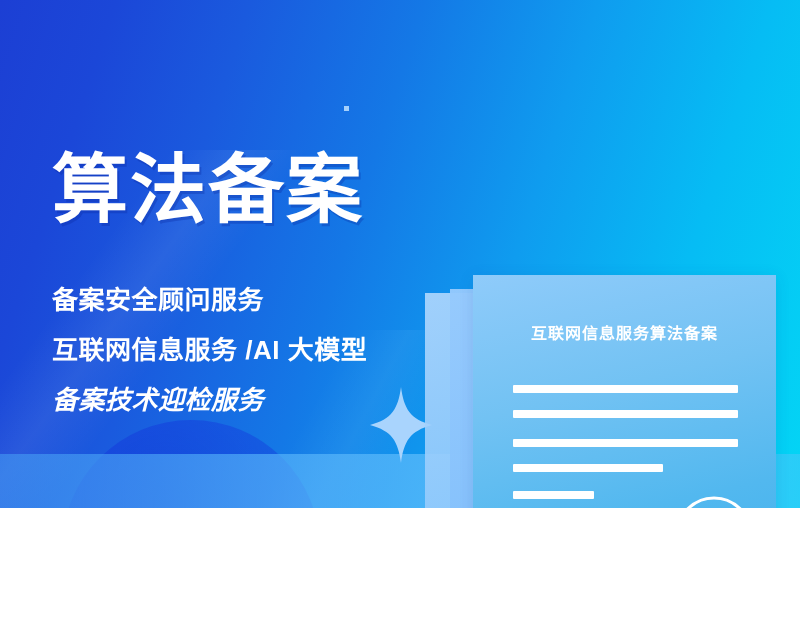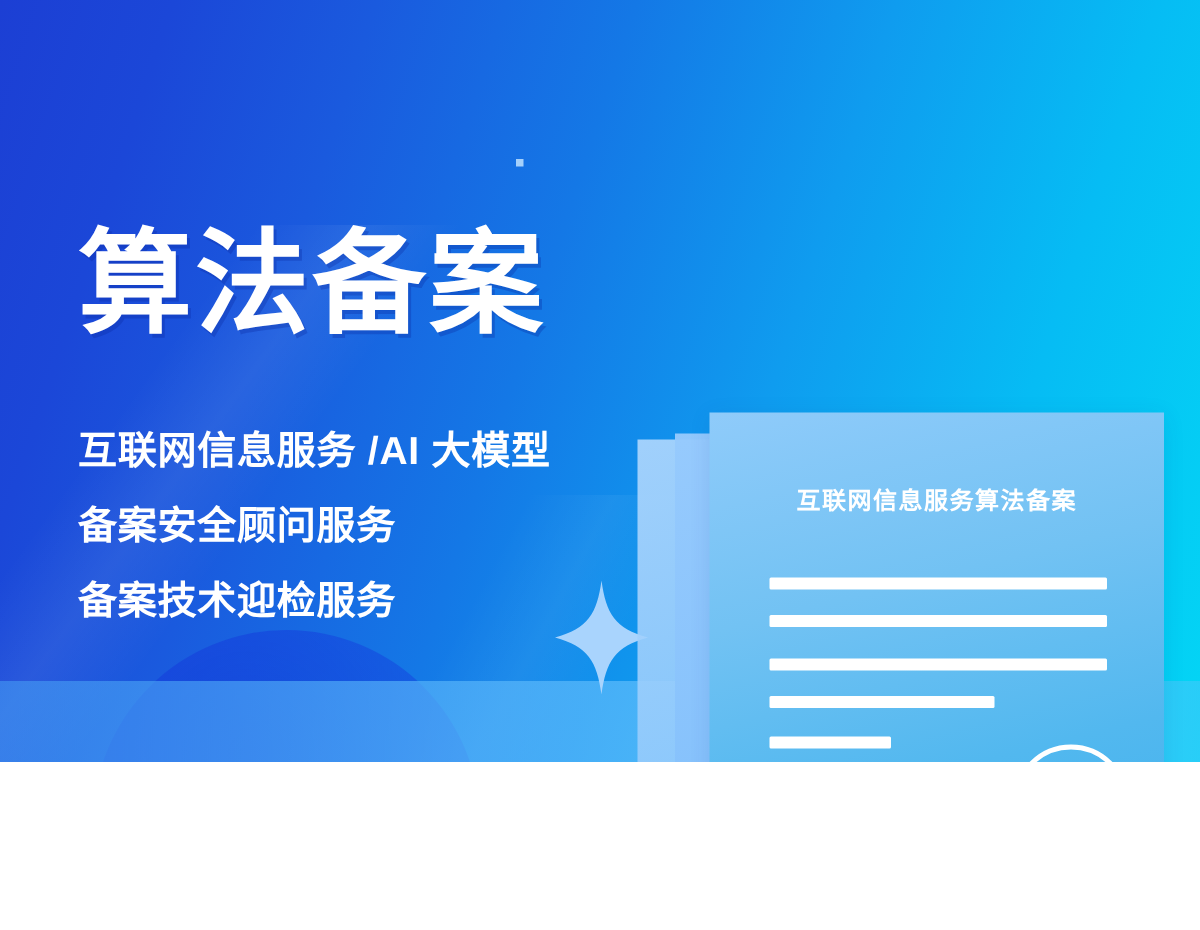--- a/index.html
+++ b/index.html
@@ -129,21 +129,21 @@
 
   .subtitle-list li {
     font-size: 26px;
     font-weight: 700;
     line-height: 1.0;
     color: #ffffff;
     margin-bottom: 24px;
     letter-spacing: 0.5px;
     white-space: nowrap;
   }
-  .subtitle-list li:last-child { margin-bottom: 0; }
+  .subtitle-list li:last-child { margin-bottom: 0; font-style: italic; }
 
   
   .card-stack {
     position: absolute;
     left: 420px;
     top: 275px;
     width: 380px;
     height: 362px;
   }
 
@@ -243,22 +243,22 @@
 
     <svg class="sparkle" viewBox="0 0 62 76">
       <path d="M31 0 C34 22 40 32 62 38 C40 44 34 54 31 76 C28 54 22 44 0 38 C22 32 28 22 31 0 Z" fill="#A9D4FD"></path>
     </svg>
   </div>
 
   <div class="text-block">
     <h1 class="headline">算法备案</h1>
 
     <ul class="subtitle-list">
+      <li>备案安全顾问服务</li>
       <li>互联网信息服务 /AI 大模型</li>
-      <li>备案安全顾问服务</li>
       <li>备案技术迎检服务</li>
     </ul>
   </div>
 
   <div class="card-stack">
 
     <div class="card-back-2"></div>
     <div class="card-back-1"></div>
     <div class="card-tongue"></div>
 

